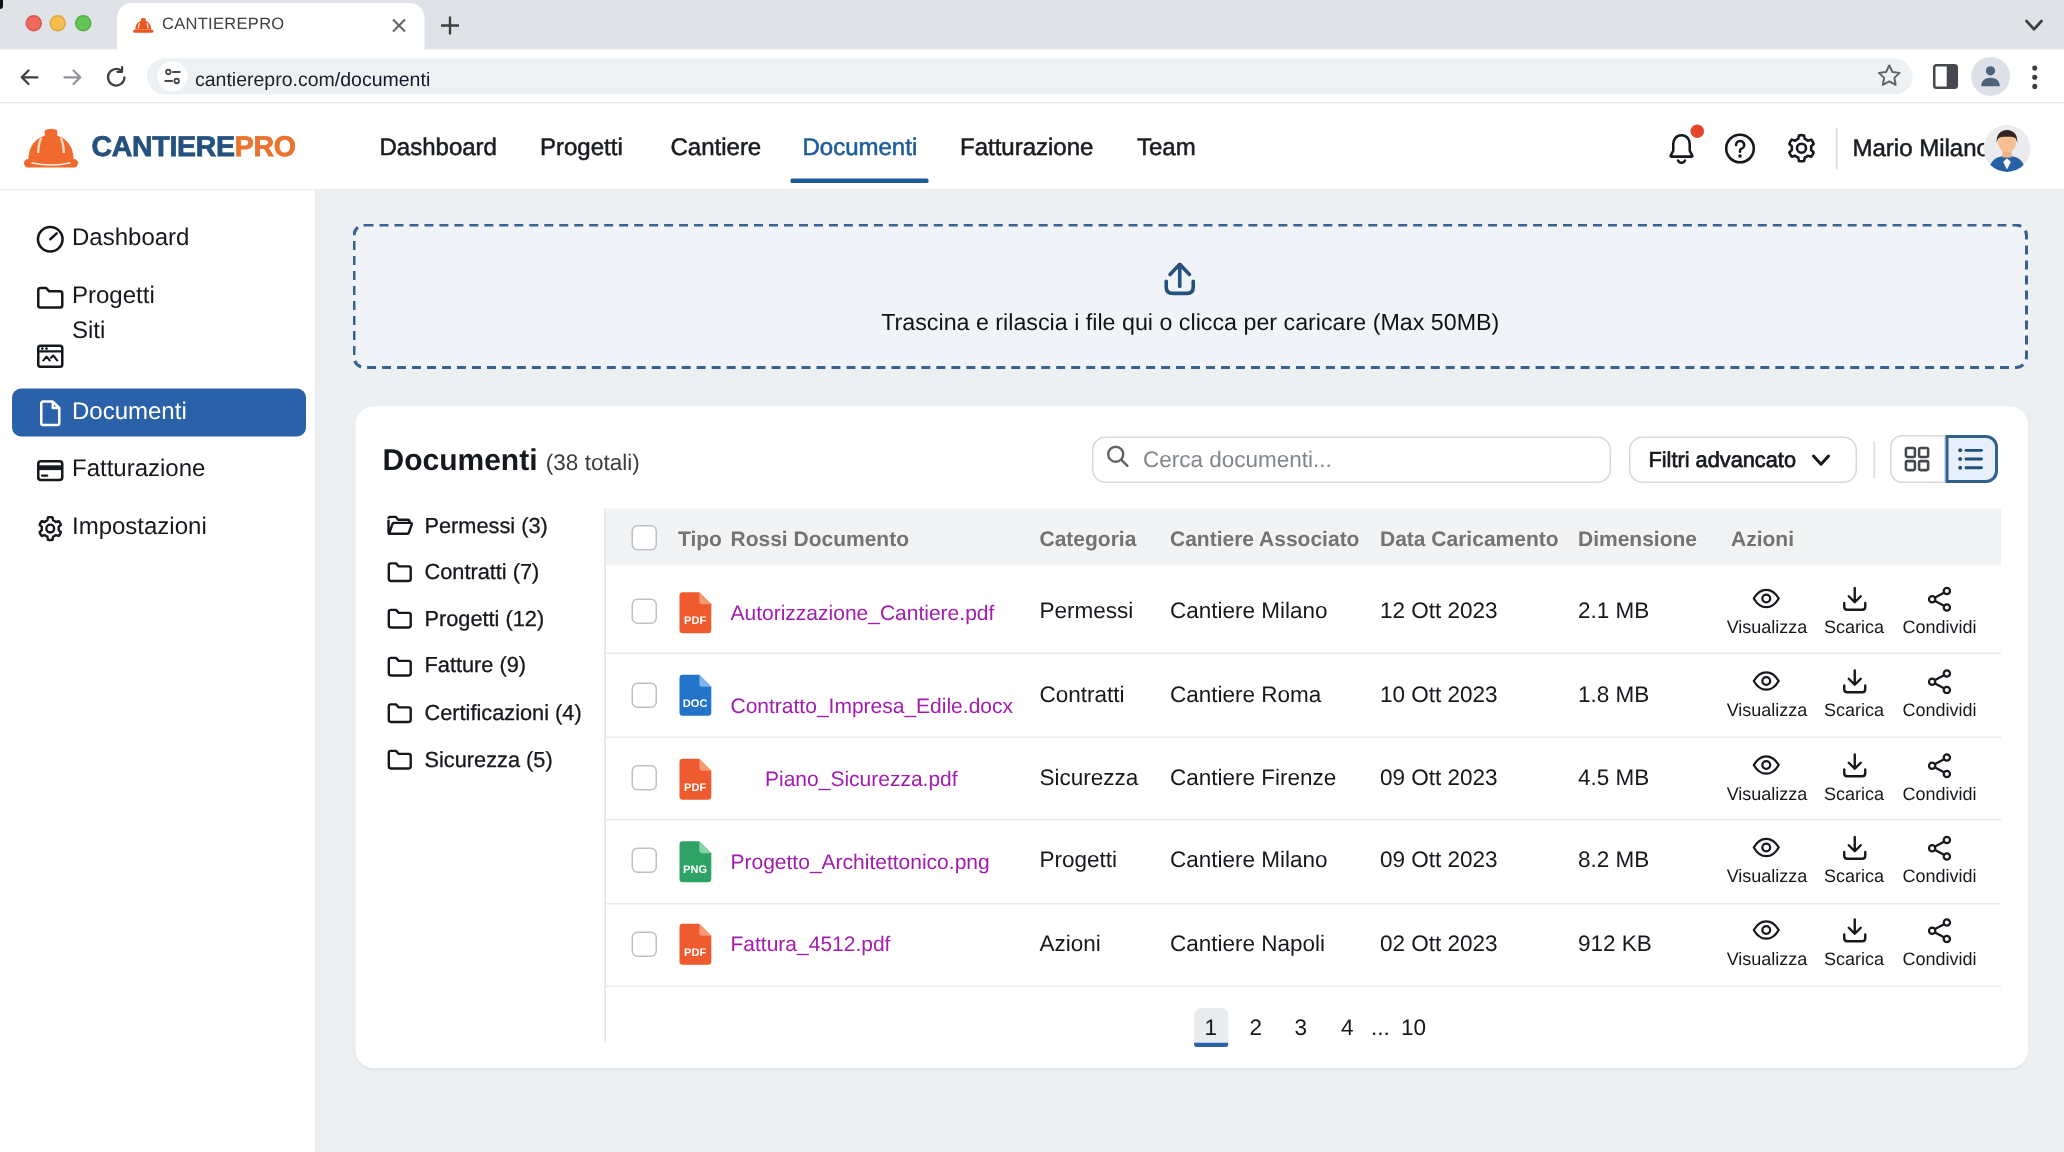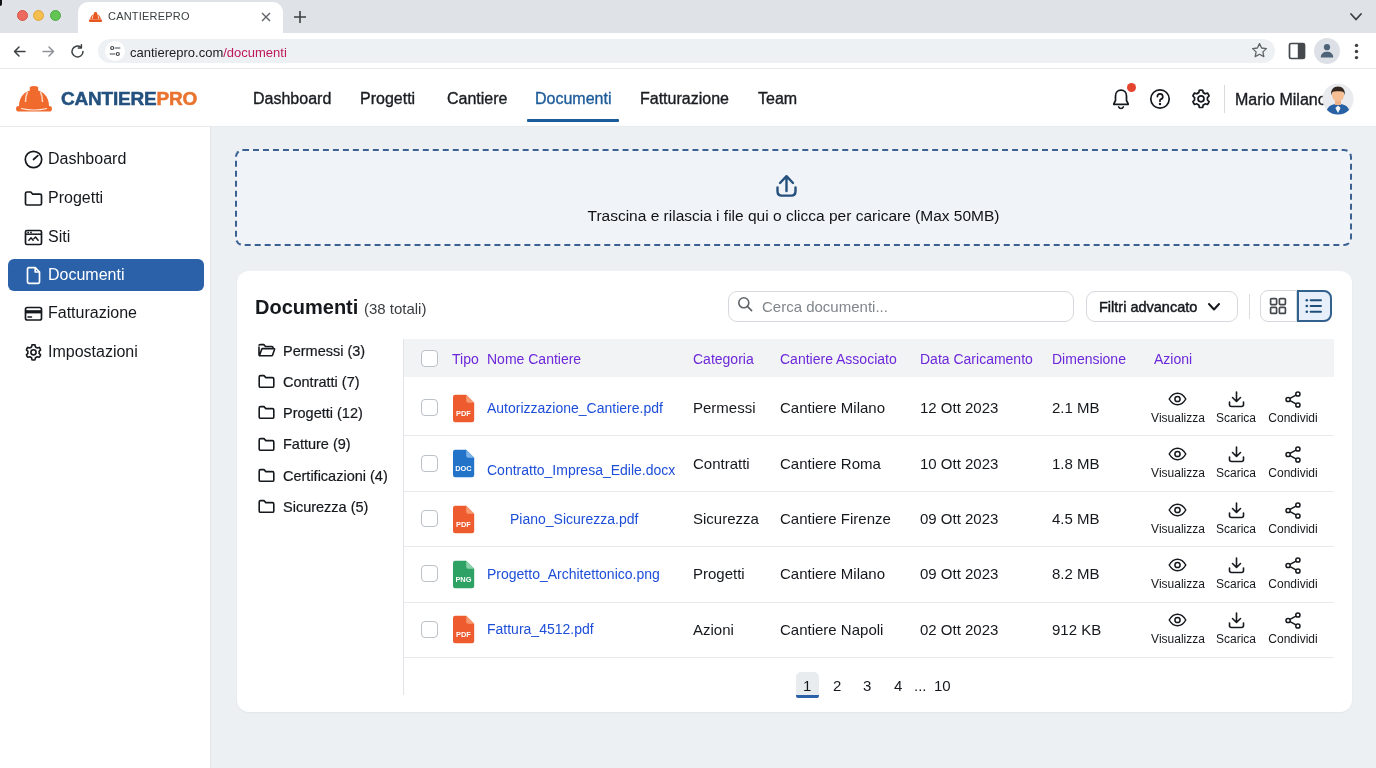--- a/index.html
+++ b/index.html
@@ -5,21 +5,21 @@
 html,body{width:1376px;height:768px;overflow:hidden;font-family:"Liberation Sans",sans-serif;background:#EDF0F3}
 .abs{position:absolute}
 
 #tabstrip{left:0;top:0;width:1376px;height:33px;background:#DFE2E6}
 .light{width:11px;height:11px;border-radius:50%;top:10px}
 #tab{left:78px;top:2px;width:205px;height:31px;background:#fff;border-radius:10px 10px 0 0}
 #tabtitle{left:108px;top:10px;font-size:11px;color:#3C4043;letter-spacing:.2px}
 #toolbar{left:0;top:33px;width:1376px;height:36px;background:#fff;border-bottom:1px solid #E7E9EB}
 #urlpill{left:98px;top:39px;width:1177px;height:24px;background:#EEF1F4;border-radius:12px}
 #urltext{left:130px;top:44.5px;font-size:13px;color:#202124}
-#urltext span{color:#be185d}
+#urltext span{color:#0f172a}
 
 #apphead{left:0;top:69px;width:1376px;height:58px;background:#fff;border-bottom:1px solid #E8EAEC}
 .nav{top:90px;font-size:16px;color:#191C20;-webkit-text-stroke:.35px #191C20}
 .logoC{color:#24517E}.logoP{color:#E9732F}
 #navline{left:527px;top:119px;width:92px;height:3px;background:#1D5C9A;border-radius:1px}
 #mrossi{left:1235px;top:91px;font-size:16px;color:#191C20;-webkit-text-stroke:.35px #191C20}
 #hdrdiv{left:1224px;top:85px;width:1px;height:28px;background:#D8DADD}
 
 #sidebar{left:0;top:127px;width:211px;height:641px;background:#fff;border-right:1px solid #E3E5E8}
 .sitem{left:48px;font-size:16px;color:#15181C}
@@ -36,25 +36,25 @@
 #filterbtn{left:1086px;top:291px;width:152px;height:31px;background:#fff;border:1px solid #D5D9DD;border-radius:9px}
 #filtertext{left:1099px;top:299px;font-size:14.5px;color:#15181C;-webkit-text-stroke:.45px #15181C}
 #viewdiv{left:1249px;top:294px;width:1px;height:25px;background:#DADCE0}
 #gridbtn{left:1260px;top:290px;width:37px;height:32px;background:#fff;border:1px solid #D5D9DD;border-radius:8px 0 0 8px}
 #listbtn{left:1297px;top:290px;width:35px;height:32px;background:#E7F0FA;border:2px solid #33618E;border-radius:0 8px 8px 0}
 
 .folder{left:283px;font-size:14.5px;color:#15181C;-webkit-text-stroke:.2px #15181C}
 
 #tablewrap{left:403px;top:339px;width:931px;height:356px;border-left:1px solid #E1E4E8}
 #thead{left:403px;top:339px;width:931px;height:38px;background:#F1F3F5}
-.th{top:351px;font-size:14px;font-weight:normal;color:#6d28d9;position:absolute}
+.th{top:351px;font-size:14px;font-weight:bold;color:#737373;position:absolute}
 .cb{width:17px;height:17px;border:1.5px solid #BCC1C7;border-radius:4px;background:#fff;position:absolute}
 .rowline{left:403px;width:931px;height:1px;background:#E8EAED;position:absolute}
 .cell{position:absolute;font-size:15px;color:#15181C}
-.name{position:absolute;font-size:14px;color:#1d4ed8}
+.name{position:absolute;font-size:14px;color:#a21caf}
 .alabel{position:absolute;font-size:12px;color:#15181C;text-align:center}
 .aicon{position:absolute}
 
 #pg1{left:796px;top:672px;width:23px;height:26px;background:#E9ECEF;border-radius:5px 5px 2px 2px;border-bottom:3px solid #2A61A8}
 .pg{position:absolute;top:677px;font-size:15px;color:#15181C}
 </style></head>
 <body>
 <div class="abs" id="tabstrip"></div>
 <div class="abs" style="left:0;top:0;width:2px;height:6px;background:#101214;border-radius:0 0 2px 0"></div>
 <div class="abs light" style="left:16.5px;background:#EC6A5E;border:.5px solid #D95349"></div>
@@ -173,21 +173,21 @@
     <path d="M2.5 5.5 Q2.5 4 4 4 L7.8 4 L9.8 6.2 L17 6.2 Q18.5 6.2 18.5 7.7 L18.5 15.5 Q18.5 17 17 17 L4 17 Q2.5 17 2.5 15.5 Z" stroke="#15181C" stroke-width="1.7" fill="none" stroke-linejoin="round"></path>
   </svg>
 <div class="abs sitem" style="top:189px">Progetti</div>
 <svg class="abs" style="left:23px;top:227px" width="21" height="21" viewBox="0 0 21 21">
     <rect x="2.5" y="3.5" width="16" height="14" rx="1.5" stroke="#15181C" stroke-width="1.7" fill="none"></rect>
     <path d="M2.5 7.2 L18.5 7.2" stroke="#15181C" stroke-width="1.5"></path>
     <circle cx="5.2" cy="5.4" r=".9" fill="#15181C"></circle>
     <circle cx="8" cy="5.4" r=".9" fill="#15181C"></circle>
     <path d="M5.5 13.8 L8 10.8 L10.5 13.8 M10.5 12 L12.5 10 L15.5 13.8" stroke="#15181C" stroke-width="1.4" fill="none" stroke-linejoin="round"></path>
   </svg>
-<div class="abs sitem" style="top:228px">Siti</div>
+<div class="abs sitem" style="top:212px">Siti</div>
 <svg class="abs" style="left:23px;top:265px" width="21" height="21" viewBox="0 0 21 21">
     <path d="M4.5 4 Q4.5 2.7 5.8 2.7 L12.2 2.7 L16.5 7 L16.5 17 Q16.5 18.3 15.2 18.3 L5.8 18.3 Q4.5 18.3 4.5 17 Z" stroke="#fff" stroke-width="1.7" fill="none" stroke-linejoin="round"></path>
     <path d="M12.2 2.7 L12.2 7 L16.5 7" stroke="#fff" stroke-width="1.7" fill="none" stroke-linejoin="round"></path>
   </svg>
 <div class="abs sitem" style="top:266px;color:#fff">Documenti</div>
 <svg class="abs" style="left:23px;top:303px" width="21" height="21" viewBox="0 0 21 21">
     <rect x="2.5" y="4.5" width="16" height="12.5" rx="1.8" stroke="#15181C" stroke-width="1.7" fill="none"></rect>
     <rect x="2.5" y="7.2" width="16" height="3.2" fill="#15181C"></rect>
     <path d="M5 14 L8.5 14" stroke="#15181C" stroke-width="1.5" stroke-linecap="round"></path>
   </svg>
@@ -265,21 +265,21 @@
 <div class="abs folder" style="top:467.5px">Certificazioni (4)</div>
 <svg class="abs" style="left:257px;top:497px" width="19" height="19" viewBox="0 0 19 19">
     <path d="M2.2 5 Q2.2 3.6 3.6 3.6 L7 3.6 L8.8 5.6 L15.4 5.6 Q16.8 5.6 16.8 7 L16.8 13.9 Q16.8 15.3 15.4 15.3 L3.6 15.3 Q2.2 15.3 2.2 13.9 Z" stroke="#15181C" stroke-width="1.6" fill="none" stroke-linejoin="round"></path>
   </svg>
 <div class="abs folder" style="top:498.5px">Sicurezza (5)</div>
 
 <div class="abs" id="thead"></div>
 <div class="abs" id="tablewrap"></div>
 <div class="abs cb" style="left:421px;top:350px"></div>
 <div class="abs th" style="left:452px">Tipo</div>
-<div class="abs th" style="left:487px">Nome Cantiere</div>
+<div class="abs th" style="left:487px">Rossi Documento</div>
 <div class="abs th" style="left:693px">Categoria</div>
 <div class="abs th" style="left:780px">Cantiere Associato</div>
 <div class="abs th" style="left:920px">Data Caricamento</div>
 <div class="abs th" style="left:1052px">Dimensione</div>
 <div class="abs th" style="left:1154px">Azioni</div>
 <div id="rows">
     <div class="abs cb" style="left:421px;top:399.2px"></div>
     <svg class="abs" style="left:451px;top:393.7px" width="24" height="29" viewBox="0 0 24 29">
       <path d="M2 3 Q2 .8 4.2 .8 L15.2 .8 L23.2 8.8 L23.2 26 Q23.2 28.2 21 28.2 L4.2 28.2 Q2 28.2 2 26 Z" fill="#EE5B2E"></path>
       <path d="M15.2 .8 L15.2 6.8 Q15.2 8.8 17.2 8.8 L23.2 8.8 Z" fill="#F79971"></path>

